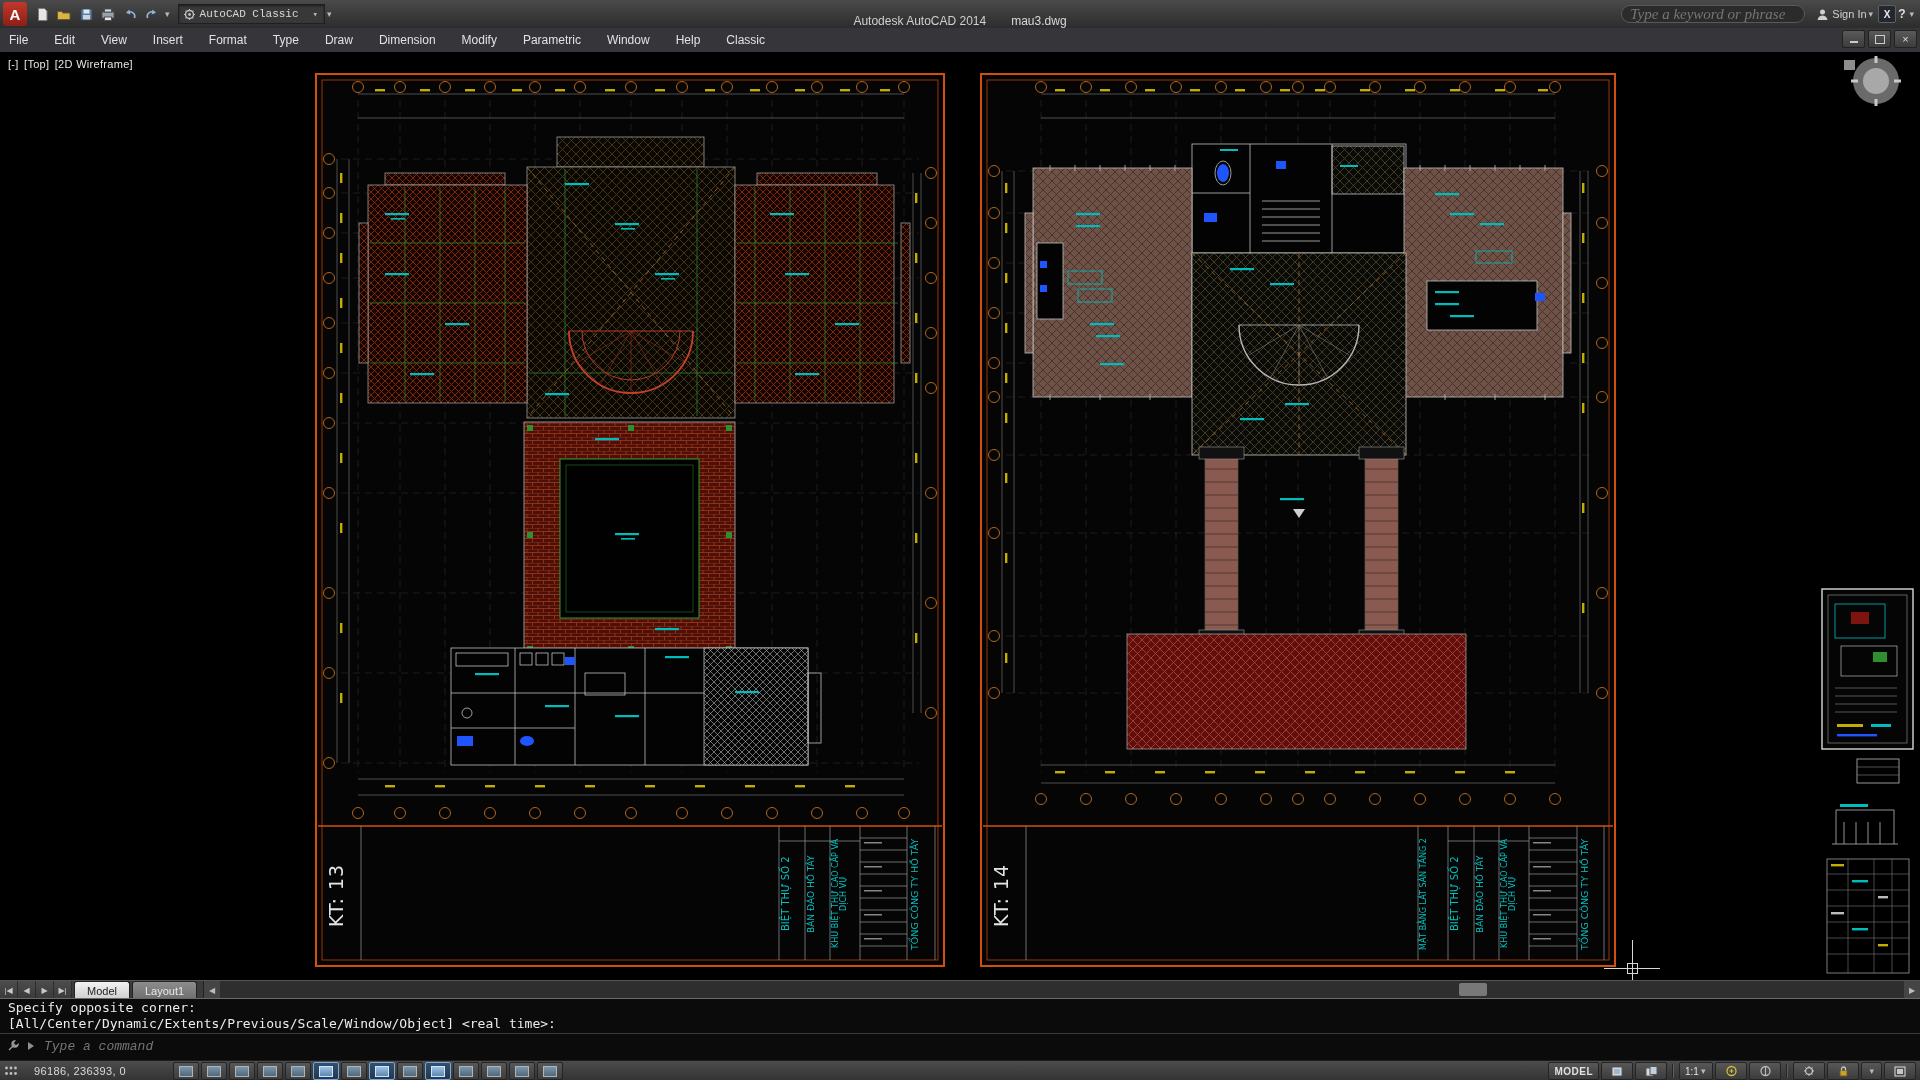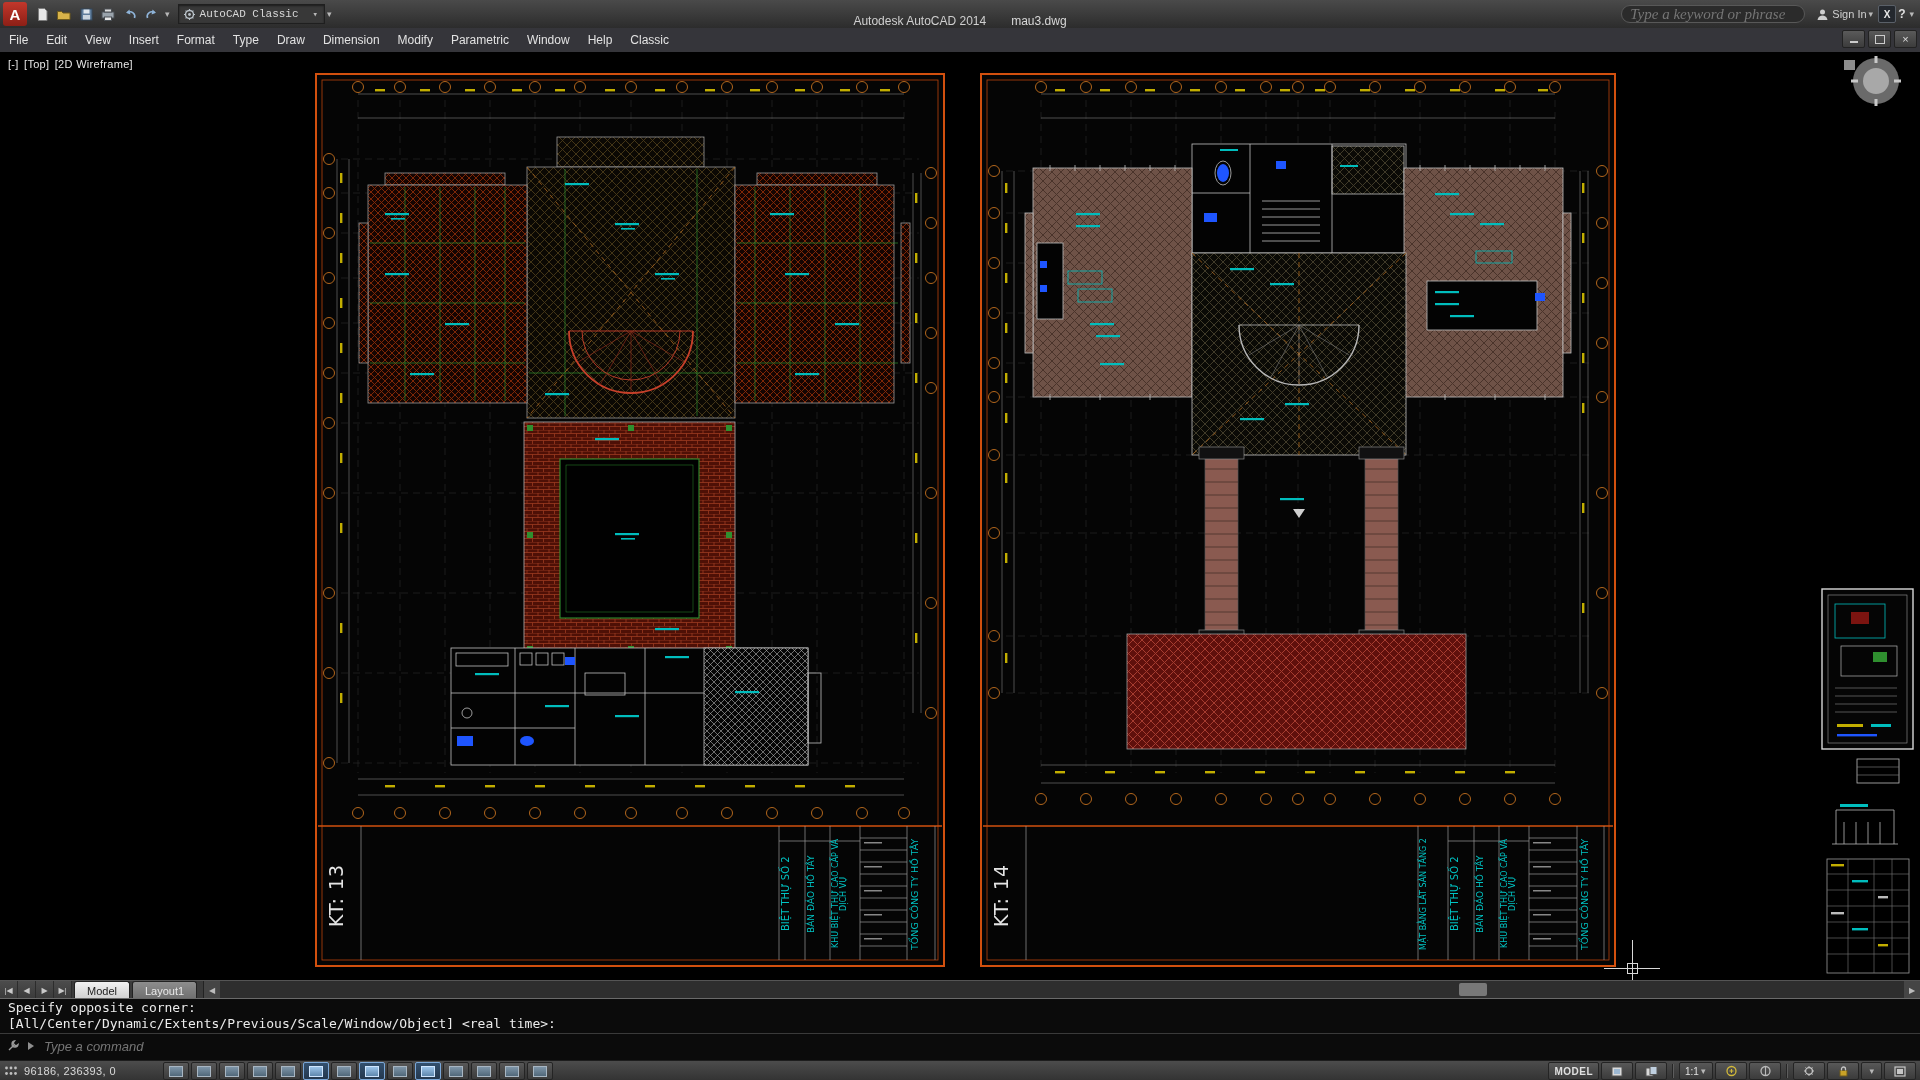--- a/index.html
+++ b/index.html
@@ -28,21 +28,21 @@
     border:1px solid #585858;border-radius:9px;padding:0 6px;margin-right:8px;}
   .search input{flex:1;background:transparent;border:none;outline:none;color:#bdbdbd;
     font-size:15px;font-style:italic;font-family:Liberation Serif, serif;}
   .tb-mini{display:flex;align-items:center;color:#d0d0d0;font-size:11px;margin:0 3px;}
   .xbox{width:16px;height:16px;background:#24282e;border:1px solid #5a6068;border-radius:2px;
     color:#e8e8e8;font-size:10px;font-weight:bold;display:flex;align-items:center;justify-content:center;}
   .helpq{color:#e0e0e0;font-size:12px;font-weight:bold;margin:0 2px;}
 
   
   #menubar{position:absolute;left:0;top:28px;width:1920px;height:24px;background:#35353a;
-    display:flex;align-items:center;border-bottom:1px solid #191919;}
+    display:flex;align-items:center;border-bottom:1px solid #191919;gap:8px;}
   .menu-item{padding:0 9px;line-height:24px;color:#e2e2e2;font-size:12px;}
   #wincontrols{position:absolute;right:3px;top:30px;display:flex;align-items:center;gap:3px;}
   .wc{width:21px;height:16px;background:linear-gradient(#5a5a5a,#3c3c3c);border:1px solid #222;
     border-radius:2px;display:flex;align-items:center;justify-content:center;color:#ddd;font-size:11px;line-height:10px;}
   .wc .minline{width:8px;border-bottom:2px solid #ccc;margin-top:6px;}
   .wc .box{width:8px;height:7px;border:1px solid #ccc;}
 
   
   #canvas{position:absolute;left:0;top:52px;width:1920px;height:928px;background:#000;}
   #vpctrl{position:absolute;left:8px;top:6px;font-size:11px;color:#e6e6e6;letter-spacing:.3px;}
@@ -73,28 +73,28 @@
   .scr-arrow{position:absolute;top:0;width:16px;height:100%;display:flex;align-items:center;
     justify-content:center;color:#bbb;font-size:8px;background:#454545;}
   #scr-thumb{position:absolute;left:1255px;top:2px;width:28px;height:13px;background:#787878;border-radius:2px;}
 
   
   #cmd{position:absolute;left:0;top:998px;width:1920px;height:62px;background:#0b0b0b;
     border-top:1px solid #6a6a6a;font-family:"DejaVu Sans Mono",monospace;}
   .cmd-line{padding:1px 0 0 8px;font-size:13px;color:#ececec;white-space:pre;}
   #cmd-inputrow{display:flex;align-items:center;height:24px;border-top:1px solid #3a3a3a;margin-top:2px;}
   #cmd-inputrow input{flex:1;background:transparent;border:none;outline:none;color:#cfcfcf;
-    font-size:13px;font-style:italic;font-family:Liberation Sans, sans-serif;}
+    font-size:13px;font-style:italic;font-family:Liberation Mono, monospace;}
   .cmdicon{width:18px;height:18px;margin:0 4px 0 4px;display:flex;align-items:center;justify-content:center;}
 
   
   #statusbar{position:absolute;left:0;top:1060px;width:1920px;height:20px;
     background:linear-gradient(#4c4c4c,#323232);display:flex;align-items:center;
     border-top:1px solid #1d1d1d;font-size:11px;color:#d5d5d5;}
-  #coords{margin:0 10px 0 6px;min-width:128px;color:#d9d9d9;letter-spacing:.4px;}
+  #coords{margin:0 10px 0 16px;min-width:128px;color:#d9d9d9;letter-spacing:.4px;}
   .tgl{width:24px;height:16px;margin:0 1px;border:1px solid #242424;border-radius:2px;
     background:linear-gradient(#585858,#3b3b3b);display:flex;align-items:center;justify-content:center;}
   .tgl .g{width:12px;height:9px;border:1px solid #a8b6c2;background:linear-gradient(#7e95a8,#51687a);}
   .tgl.on{background:linear-gradient(#33506e,#24384e);border-color:#7aa7d8;}
   .tgl.on .g{border-color:#cfe6ff;background:linear-gradient(#9cc4ea,#5e87ad);}
   .sb-spacer{flex:1;}
   .sb-btn{height:16px;margin:0 1px;padding:0 5px;border:1px solid #242424;border-radius:2px;
     background:linear-gradient(#585858,#3b3b3b);display:flex;align-items:center;justify-content:center;
     color:#e0e0e0;font-size:10px;}
   .sb-ico{width:20px;}

